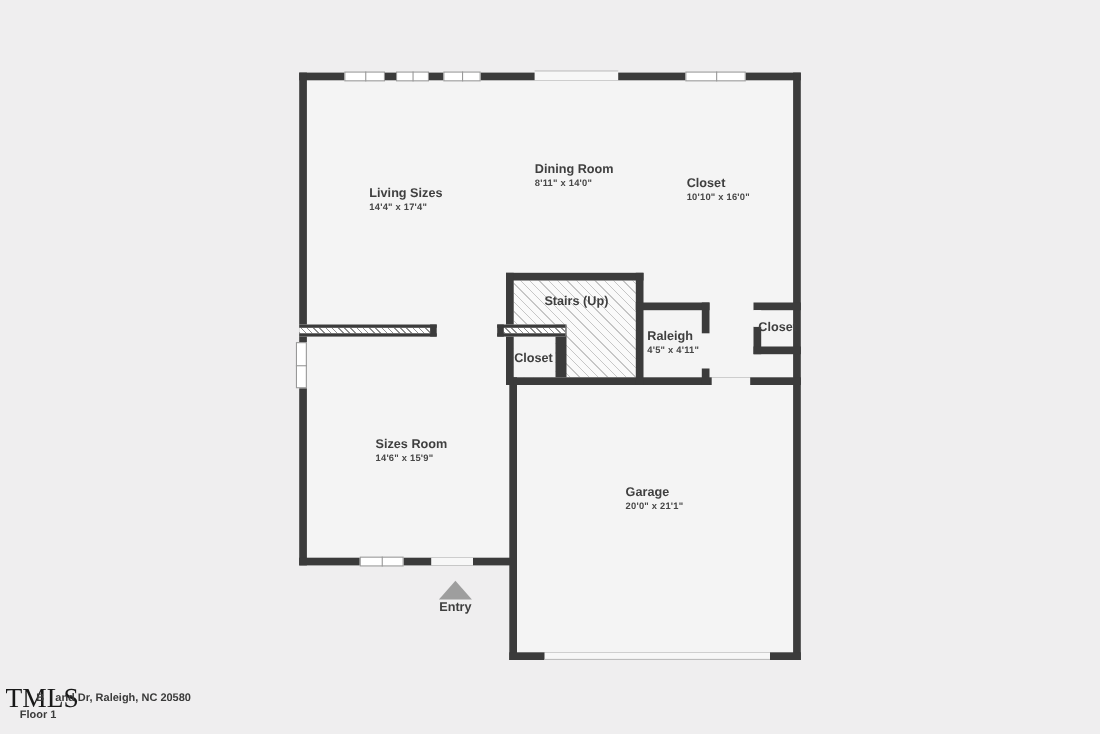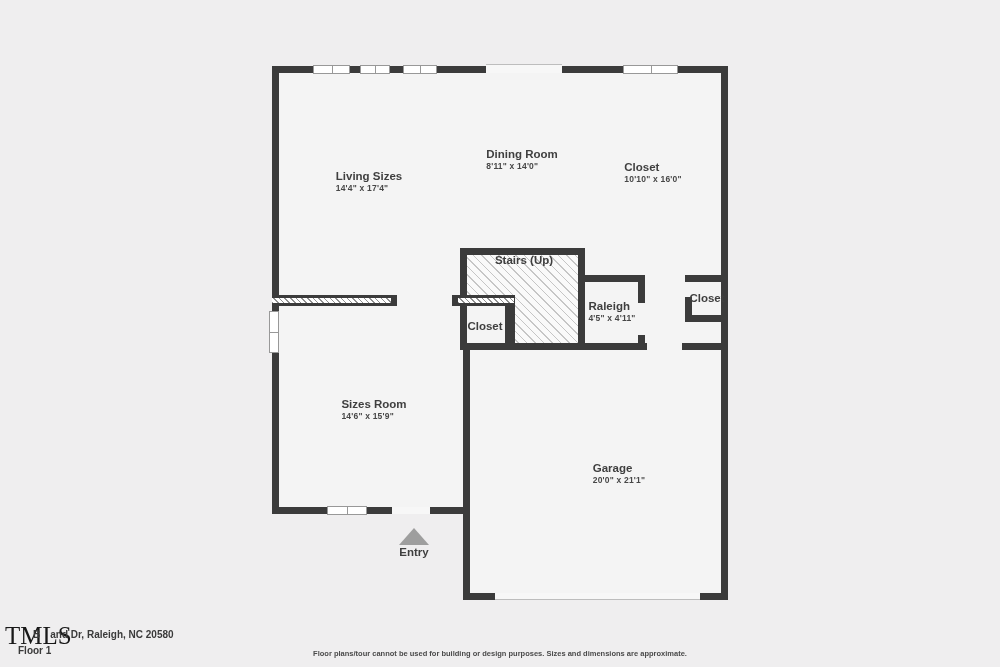--- a/index.html
+++ b/index.html
@@ -86,46 +86,45 @@
     <span class="dm">14'4" x 17'4"</span>
   </div>
   <div class="room-label" style="left:522px;top:148px;">
     <span class="nm">Dining Room</span>
     <span class="dm">8'11" x 14'0"</span>
   </div>
   <div class="room-label" style="left:653px;top:161px;">
     <span class="nm">Closet</span>
     <span class="dm">10'10" x 16'0"</span>
   </div>
-  <div class="room-label" style="left:524px;top:254px;">
+  <div class="room-label" style="left:524px;top:268px;">
     <span class="nm">Stairs (Up)</span>
   </div>
   <div class="room-label" style="left:485px;top:320px;">
     <span class="nm">Closet</span>
   </div>
   <div class="room-label" style="left:612px;top:300px;">
     <span class="nm">Raleigh</span>
     <span class="dm">4'5" x 4'11"</span>
   </div>
   <div class="room-label" style="left:707px;top:292px;">
     <span class="nm">Closet</span>
   </div>
   <div class="room-label" style="left:374px;top:398px;">
     <span class="nm">Sizes Room</span>
     <span class="dm">14'6" x 15'9"</span>
   </div>
-  <div class="room-label" style="left:595px;top:462px;margin-left:24px;">
+  <div class="room-label" style="left:595px;top:442px;">
     <span class="nm">Garage</span>
     <span class="dm">20'0" x 21'1"</span>
   </div>
 
   <div class="entry-triangle" style="left:399px;top:528px;"></div>
   <div class="entry-label" style="left:414px;top:546px;">Entry</div>
 
   <div class="logo" style="left:5px;top:622px;">TMLS</div>
   <div class="address" style="left:33px;top:629px;">
     <span>B</span>
     <span>and Dr, Raleigh, NC 20580</span>
   </div>
   <div class="floor-label" style="left:18px;top:645px;">Floor 1</div>
-  <div class="disclaimer" style="top:649px;">Floor plans/tour cannot be used for building or design purposes. Sizes and dimensions are approximate.</div>
 
 </div>
 
 </body></html>

